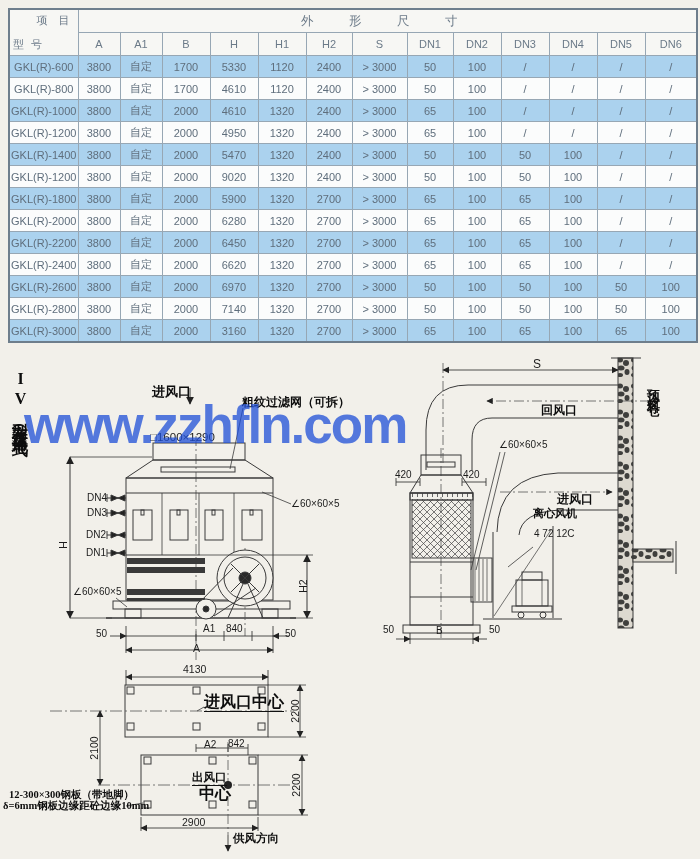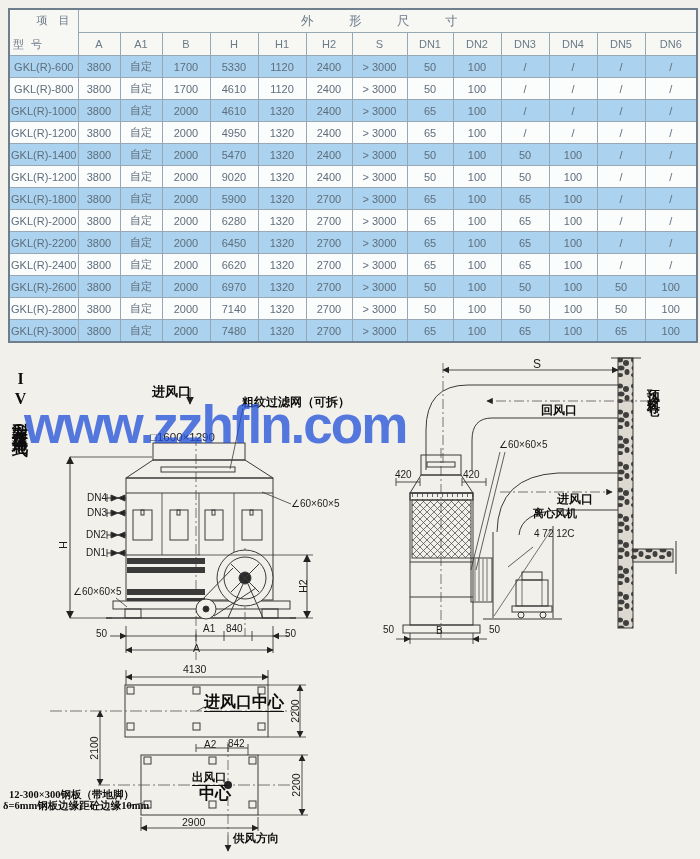--- a/index.html
+++ b/index.html
@@ -275,21 +275,21 @@
             <td>50</td>
             <td>100</td>
             <td>50</td>
             <td>100</td>
           </tr>
           <tr>
             <td class="model">GKL(R)-3000</td>
             <td>3800</td>
             <td>自定</td>
             <td>2000</td>
-            <td>7480</td>
+            <td>3160</td>
             <td>1320</td>
             <td>2700</td>
             <td>&gt; 3000</td>
             <td>65</td>
             <td>100</td>
             <td>65</td>
             <td>100</td>
             <td>65</td>
             <td>100</td>
           </tr>

